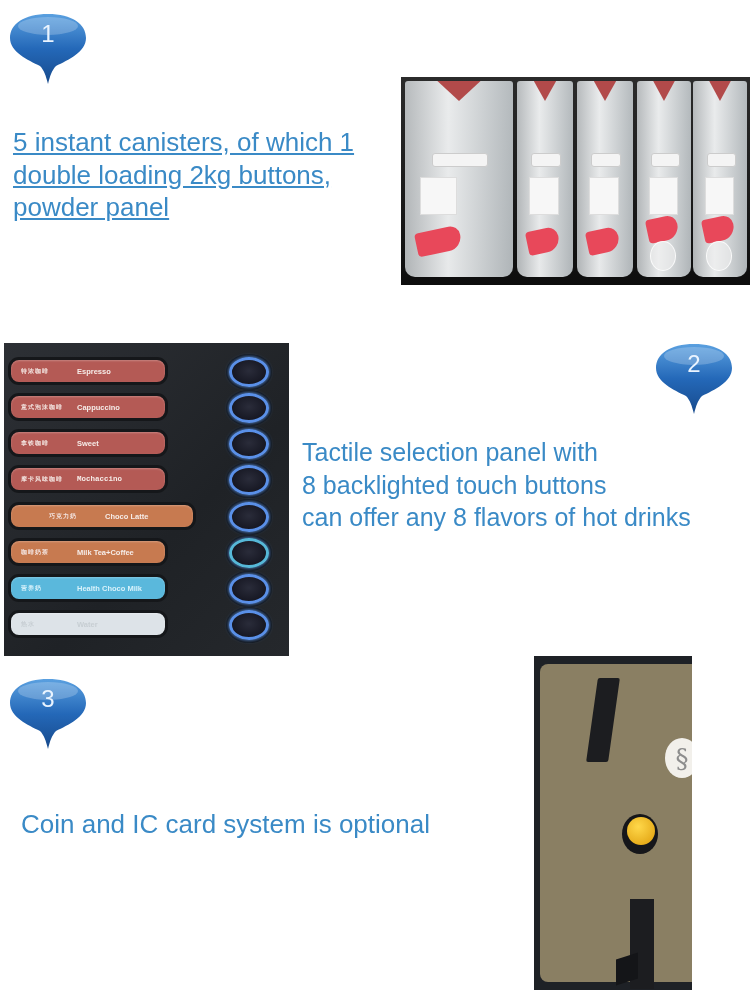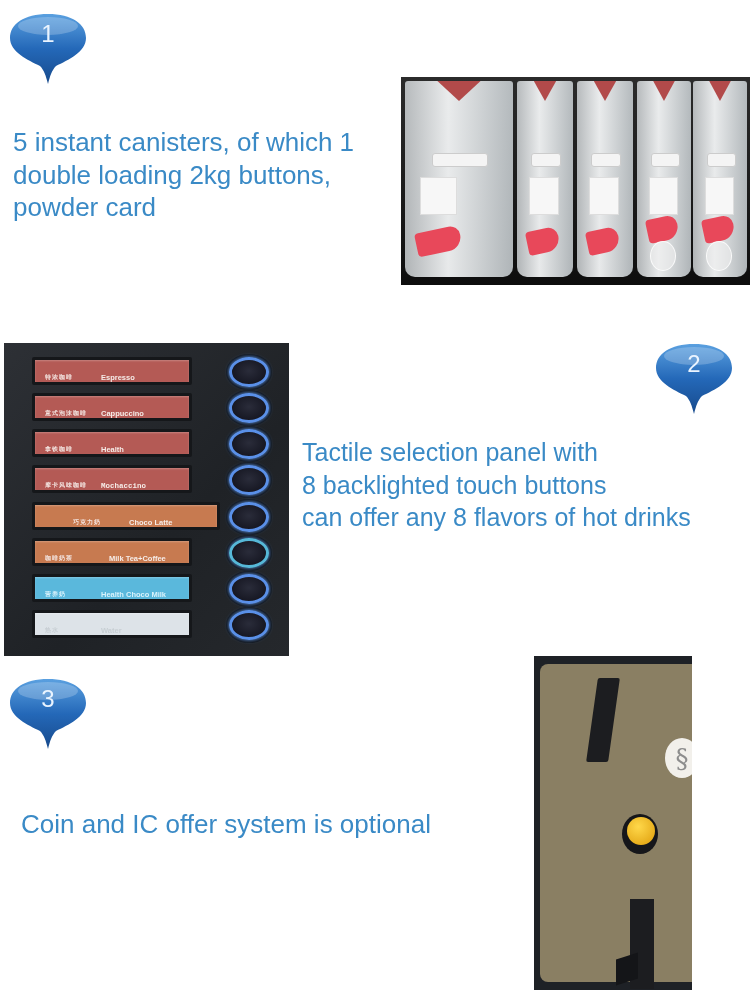--- a/index.html
+++ b/index.html
@@ -15,21 +15,21 @@
   .canister-photo .bg { position:absolute; left:0; top:0; width:100%; height:100%; background: linear-gradient(180deg,#2b2b2b 0%, #1a1a1a 60%, #0d0d0d 100%); }
   .canister { position: absolute; top: 4px; height: 196px; background: linear-gradient(90deg, rgba(230,235,238,0.75), rgba(250,252,253,0.92) 40%, rgba(215,222,226,0.8)); border-radius: 3px 3px 10px 10px; }
   .canister .cap { position:absolute; left:30%; top:0; width:40%; height:20px; background:#b24a4a; clip-path: polygon(0 0,100% 0,50% 100%); }
   .canister .label { position:absolute; left:25%; top:72px; width:50%; height:12px; background:#f4f4f4; border-radius:3px; border:1px solid #ccc; }
   .canister .window { position:absolute; left:22%; top:96px; width:50%; height:36px; background:#f7f7f7; border:1px solid #ddd; }
   .canister .spout { position:absolute; left:18%; top:148px; width:58%; height:24px; background:#e8485a; border-radius: 4px 10px 14px 4px; transform: rotate(-12deg); }
   .canister .cup { position:absolute; left:24%; top:160px; width:44%; height:28px; border-radius:50%; background: rgba(240,240,240,0.6); border:1px solid rgba(255,255,255,0.8); }
 
   
   .panel-photo { left: 4px; top: 343px; width: 285px; height: 313px; background: linear-gradient(135deg,#2d3035,#1f2226 60%,#25282c); overflow: hidden; }
-  .drink-btn { position: absolute; left: 28px; width: 154px; height: 22px; border-radius: 2px; border: 3px solid #15171a; box-shadow: inset 0 1px 2px rgba(255,255,255,0.25); display:flex; align-items:flex-end; box-sizing: content-box; }
+  .drink-btn { position: absolute; left: 4px; width: 154px; height: 22px; border-radius: 11px; border: 3px solid #15171a; box-shadow: inset 0 1px 2px rgba(255,255,255,0.25); display:flex; align-items:center; box-sizing: content-box; }
   .drink-btn .cn { width: 42px; margin-left: 10px; font-size: 6px; font-weight: bold; color: #f3e4e0; letter-spacing: 1px; white-space: nowrap; overflow:hidden; }
   .drink-btn .en { font-size: 7.5px; font-weight: bold; color: #f6ece8; margin-left: 14px; white-space: nowrap; }
   .touch-btn { position:absolute; left: 225px; width: 34px; height: 24px; border-radius: 50%; border: 3px solid #5a90e8; background: radial-gradient(ellipse at 50% 45%, #2a2c3a 0%, #141520 80%); box-shadow: 0 0 4px #6aa8ff, 0 0 0 3px #0e0f12; }
 
   
   .coin-photo { left: 534px; top: 656px; width: 158px; height: 334px; background:#1e2126; overflow:hidden; }
   .coin-plate { position:absolute; left: 6px; top: 8px; width: 160px; height: 318px; background:#8a7f63; border-radius: 8px; }
   .coin-slot-top { position:absolute; left: 52px; top: 14px; width: 22px; height: 84px; background:#1c1d20; transform: skewX(-8deg); border-radius:2px; }
   .coin-logo { position:absolute; left: 125px; top: 74px; width: 34px; height: 40px; border-radius:50%; background:#f2f0eb; display:flex; align-items:center; justify-content:center; color:#8d8d8d; font-size:26px; font-family:"DejaVu Serif", serif; }
   .coin-btn-ring { position:absolute; left: 82px; top: 150px; width: 36px; height: 40px; border-radius: 50%; background:#15161a; }
@@ -48,24 +48,24 @@
           <stop offset="0.5" stop-color="#2468b8"></stop>
           <stop offset="1" stop-color="#174a8c"></stop>
       </linearGradient>
     </defs>
     <path d="M42 4 C66 4 80 14 80 28 C80 42 62 50 50 56 C46 60 44 66 42 74 C40 66 38 60 34 56 C22 50 4 42 4 28 C4 14 18 4 42 4 Z" fill="url(#bg1)"></path>
     <ellipse cx="42" cy="16" rx="30" ry="9" fill="#ffffff" opacity="0.22"></ellipse>
   </svg>
   <div class="num">1</div>
 </div>
 
-<div class="feat-text" style="left:13px; top:126px; width:390px;">
+<div class="feat-text" style="left:13px; top:126px; width:390px;text-decoration:underline;">
   <div>5 instant canisters, of which 1</div>
   <div>double loading 2kg buttons,</div>
-  <div>powder card</div>
+  <div>powder panel</div>
 </div>
 
 <div class="abs canister-photo">
   <div class="bg"></div>
   <div class="canister" style="left:4px; width:108px;">
     <div class="cap"></div>
       <div class="label"></div>
       <div class="window" style="left:14%; width:32%;"></div>
       <div class="spout" style="width:42%; left:10%;"></div>
   </div>
@@ -101,31 +101,31 @@
   <div class="drink-btn" style="top:14px; background:#b45a55;">
     <span class="cn">特浓咖啡</span>
     <span class="en">Espresso</span>
   </div>
   <div class="drink-btn" style="top:50px; background:#b45a55;">
     <span class="cn">意式泡沫咖啡</span>
     <span class="en">Cappuccino</span>
   </div>
   <div class="drink-btn" style="top:86px; background:#b45a55;">
     <span class="cn">拿铁咖啡</span>
-    <span class="en">Health</span>
+    <span class="en">Sweet</span>
   </div>
   <div class="drink-btn" style="top:122px; background:#b45a55;font-family:Liberation Mono, monospace;">
     <span class="cn">摩卡风味咖啡</span>
     <span class="en">Mochaccino</span>
   </div>
   <div class="drink-btn" style="top:159px; background:#c77a50;padding-left:28px;">
     <span class="cn">巧克力奶</span>
     <span class="en">Choco Latte</span>
   </div>
-  <div class="drink-btn" style="top:195px; background:#c77a50;gap:8px;">
+  <div class="drink-btn" style="top:195px; background:#c77a50;">
     <span class="cn">咖啡奶茶</span>
     <span class="en">Milk Tea+Coffee</span>
   </div>
   <div class="drink-btn" style="top:231px; background:#5ab8dc;">
     <span class="cn" style="color:#d8f2fb;">营养奶</span>
     <span class="en" style="color:#d8f2fb;">Health Choco Milk</span>
   </div>
   <div class="drink-btn" style="top:267px; background:#dde3e8;">
     <span class="cn" style="color:#c7ced3;">热水</span>
     <span class="en" style="color:#c7ced3;">Water</span>
@@ -171,21 +171,21 @@
           <stop offset="1" stop-color="#174a8c"></stop>
       </linearGradient>
     </defs>
     <path d="M42 4 C66 4 80 14 80 28 C80 42 62 50 50 56 C46 60 44 66 42 74 C40 66 38 60 34 56 C22 50 4 42 4 28 C4 14 18 4 42 4 Z" fill="url(#bg3)"></path>
     <ellipse cx="42" cy="16" rx="30" ry="9" fill="#ffffff" opacity="0.22"></ellipse>
   </svg>
   <div class="num">3</div>
 </div>
 
 <div class="feat-text" style="left:21px; top:808px; width:500px;">
-  <div>Coin and IC offer system is optional</div>
+  <div>Coin and IC card system is optional</div>
 </div>
 
 <div class="abs coin-photo">
   <div class="coin-plate">
     <div class="coin-slot-top"></div>
     <div class="coin-logo">§</div>
     <div class="coin-btn-ring"></div>
     <div class="coin-btn"></div>
     <div class="coin-slot-bot"></div>
     <div class="coin-lever"></div>

